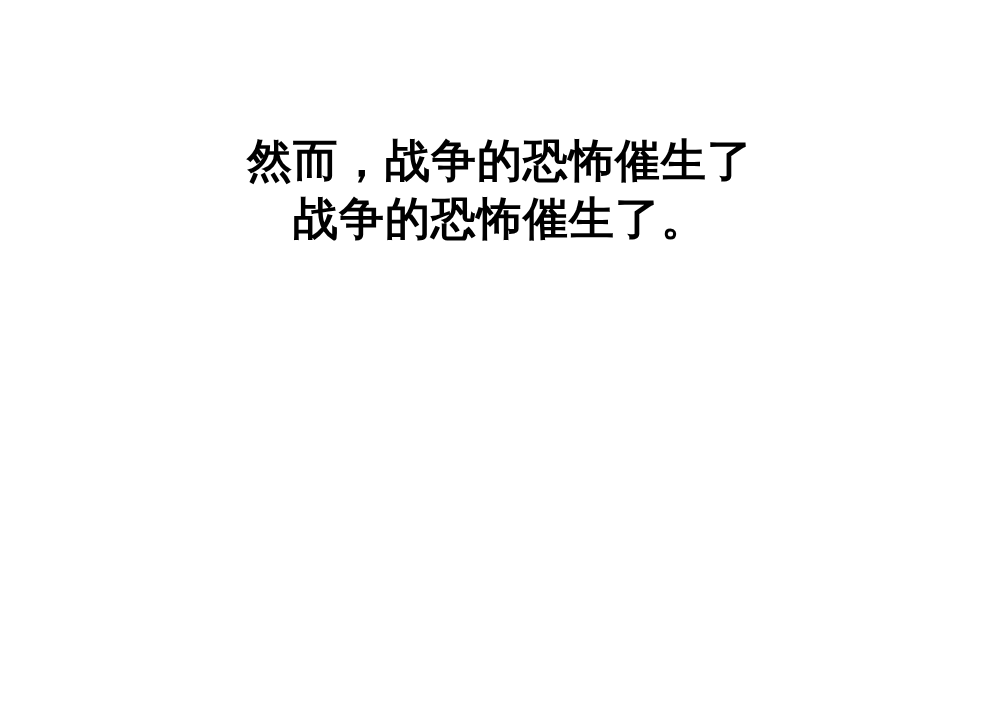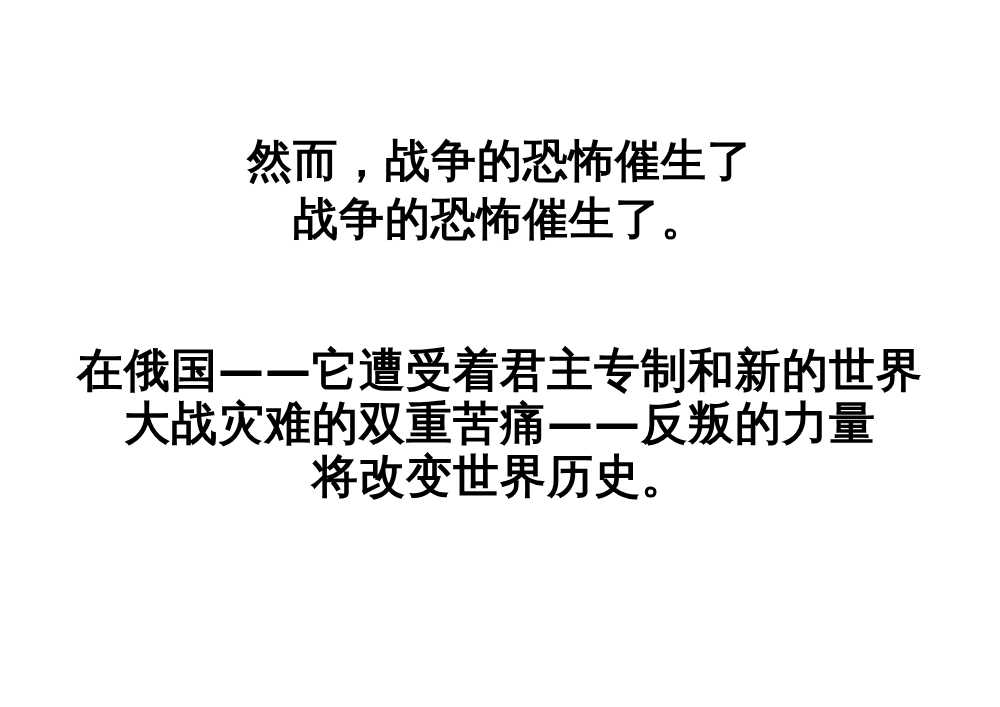--- a/index.html
+++ b/index.html
@@ -40,19 +40,14 @@
 </head>
 <body>
 
 <div class="slide">
 
   <div class="para para1">
     <div class="line">然而，战争的恐怖催生了</div>
     <div class="line">战争的恐怖催生了。</div>
   </div>
 
-  <div class="para para2">
-    <div class="line">在俄国——它遭受着君主专制和新的世界</div>
-    <div class="line">大战灾难的双重苦痛——反叛的力量</div>
-    <div class="line">将改变世界历史。</div>
-  </div>
 
 </div>
 
 </body></html>

